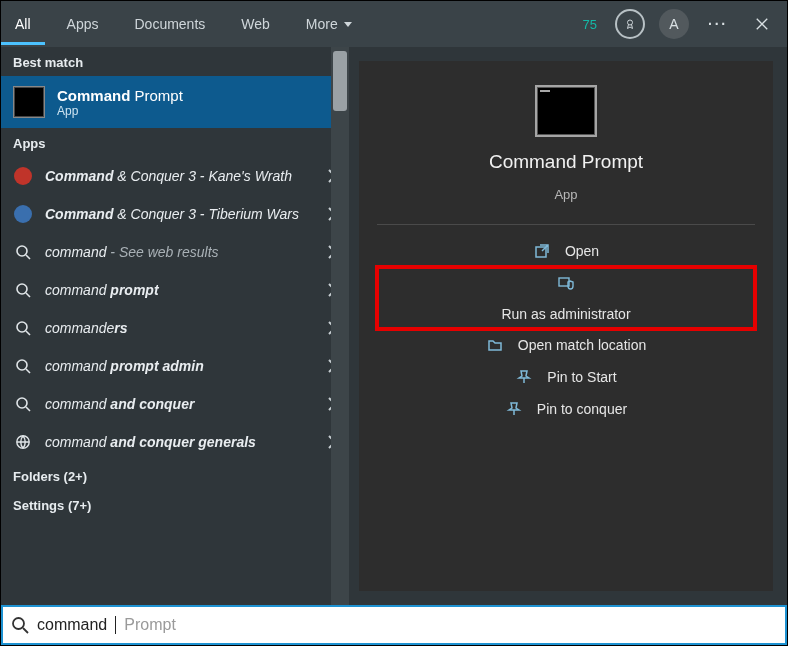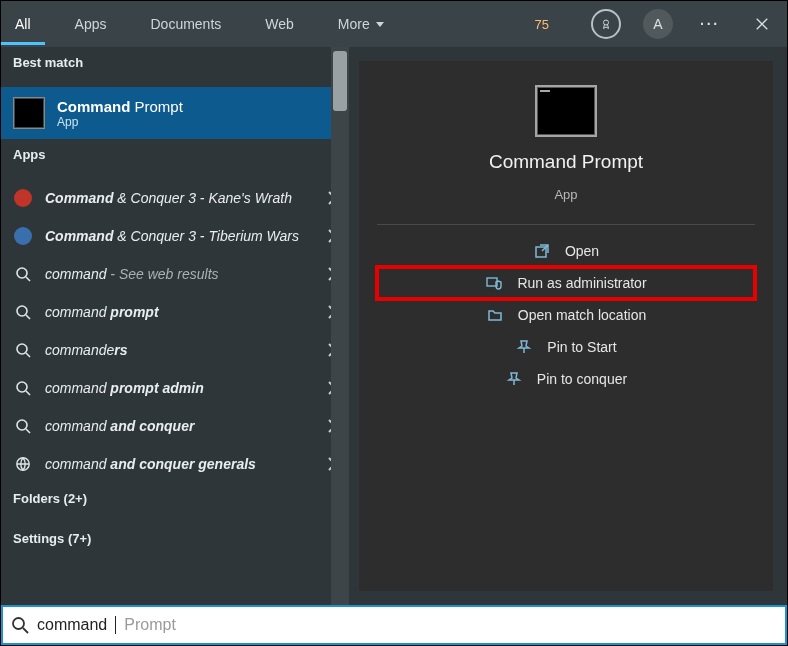--- a/index.html
+++ b/index.html
@@ -28,41 +28,41 @@
     overflow: hidden;
     border: 1px solid #000;
   }
   
   .tabbar {
     display: flex;
     align-items: center;
     height: 46px;
     padding: 0 10px 0 0;
     background: #3a4348;
-    gap: 16px;
+    gap: 8px;
   }
   .tabbar .tab {
     padding: 12px 14px 10px;
     color: var(--text-header);
     font-size: 14px;
     border-bottom: 3px solid transparent;
     cursor: pointer;
   }
   .tabbar .tab.active { color:#fff; border-bottom-color: var(--accent-blue); }
   .tabbar .tab.more::after{
     content:"";
     display:inline-block;
     margin-left:6px;
     border-left:4px solid transparent;
     border-right:4px solid transparent;
     border-top:5px solid var(--text-header);
     vertical-align: middle;
   }
   .tabbar .spacer { flex:1; }
-  .tabbar .points { color:#fdba74; font-size:13px; margin-right:20px; }
+  .tabbar .points { color:#14b8a6; font-size:13px; margin-right:4px; }
   .tabbar .badge-circle, .tabbar .avatar, .tabbar .ellipsis, .tabbar .close {
     width:30px;height:30px; display:flex;align-items:center;justify-content:center;
     color:#d9e0e3; margin-left:6px; cursor:pointer;
   }
   .badge-circle { border:2px solid #b8c1c5; border-radius:50%; font-size:12px; width:22px;height:22px;}
   .avatar { background:#52595d; border-radius:50%; width:28px;height:28px; font-size:14px;}
   .ellipsis { letter-spacing:2px; font-weight:bold;}
   .close svg{width:14px;height:14px;}
   
   .main {
@@ -78,21 +78,21 @@
   }
   .scrollthumb{
     position:absolute; right:2px; top:4px; width:14px; height:60px;
     background:#9aa1a5; border-radius:3px;
   }
   .scrolltrack{
      position:absolute; right:0; top:0; width:18px; height:100%;
      background:#3d4549;
   }
   .section-h {
-    padding:8px 12px 17px;
+    padding:8px 12px 6px;
     font-size:13px;
     font-weight:600;
     color:#e7ecef;
   }
   .best-match {
     display:flex;
     align-items:center;
     background: var(--bg-selected);
     padding:10px 12px;
     gap:12px;
@@ -135,21 +135,21 @@
     box-shadow: 0 0 0 1px #555 inset; position:relative;
   }
   .big-thumb::before{content:"";position:absolute;left:3px;top:3px;width:10px;height:2px;background:#a8a8a8;}
   .hero-title{font-size:19px;color:#f1f1f1;}
   .hero-sub{font-size:13px;color:#b7b7b7;}
   .right hr{width:100%;border:none;border-top:1px solid #4a4a4a;margin:22px 0 10px;}
   .action{
     display:flex; align-items:center; gap:14px;
     padding:7px 8px; font-size:14px; color:#e6e6e6; cursor:pointer;justify-content:center;
   }
-  .action.highlight{ outline:4px solid var(--highlight-red); outline-offset:-2px;}
+  .action.highlight{ outline:4px solid var(--highlight-red); outline-offset:-2px;flex-direction:column;}
   .action .aicon{width:18px;height:18px;display:flex;align-items:center;justify-content:center;color:#7fb9d8;}
   
   .searchbar{
     height:40px;
     background:#fff;
     display:flex;align-items:center;
     padding:0 10px; gap:8px;
     outline:2px solid #1d92d2; outline-offset:-2px;
   }
   .searchbar .sicon{color:#444;}

